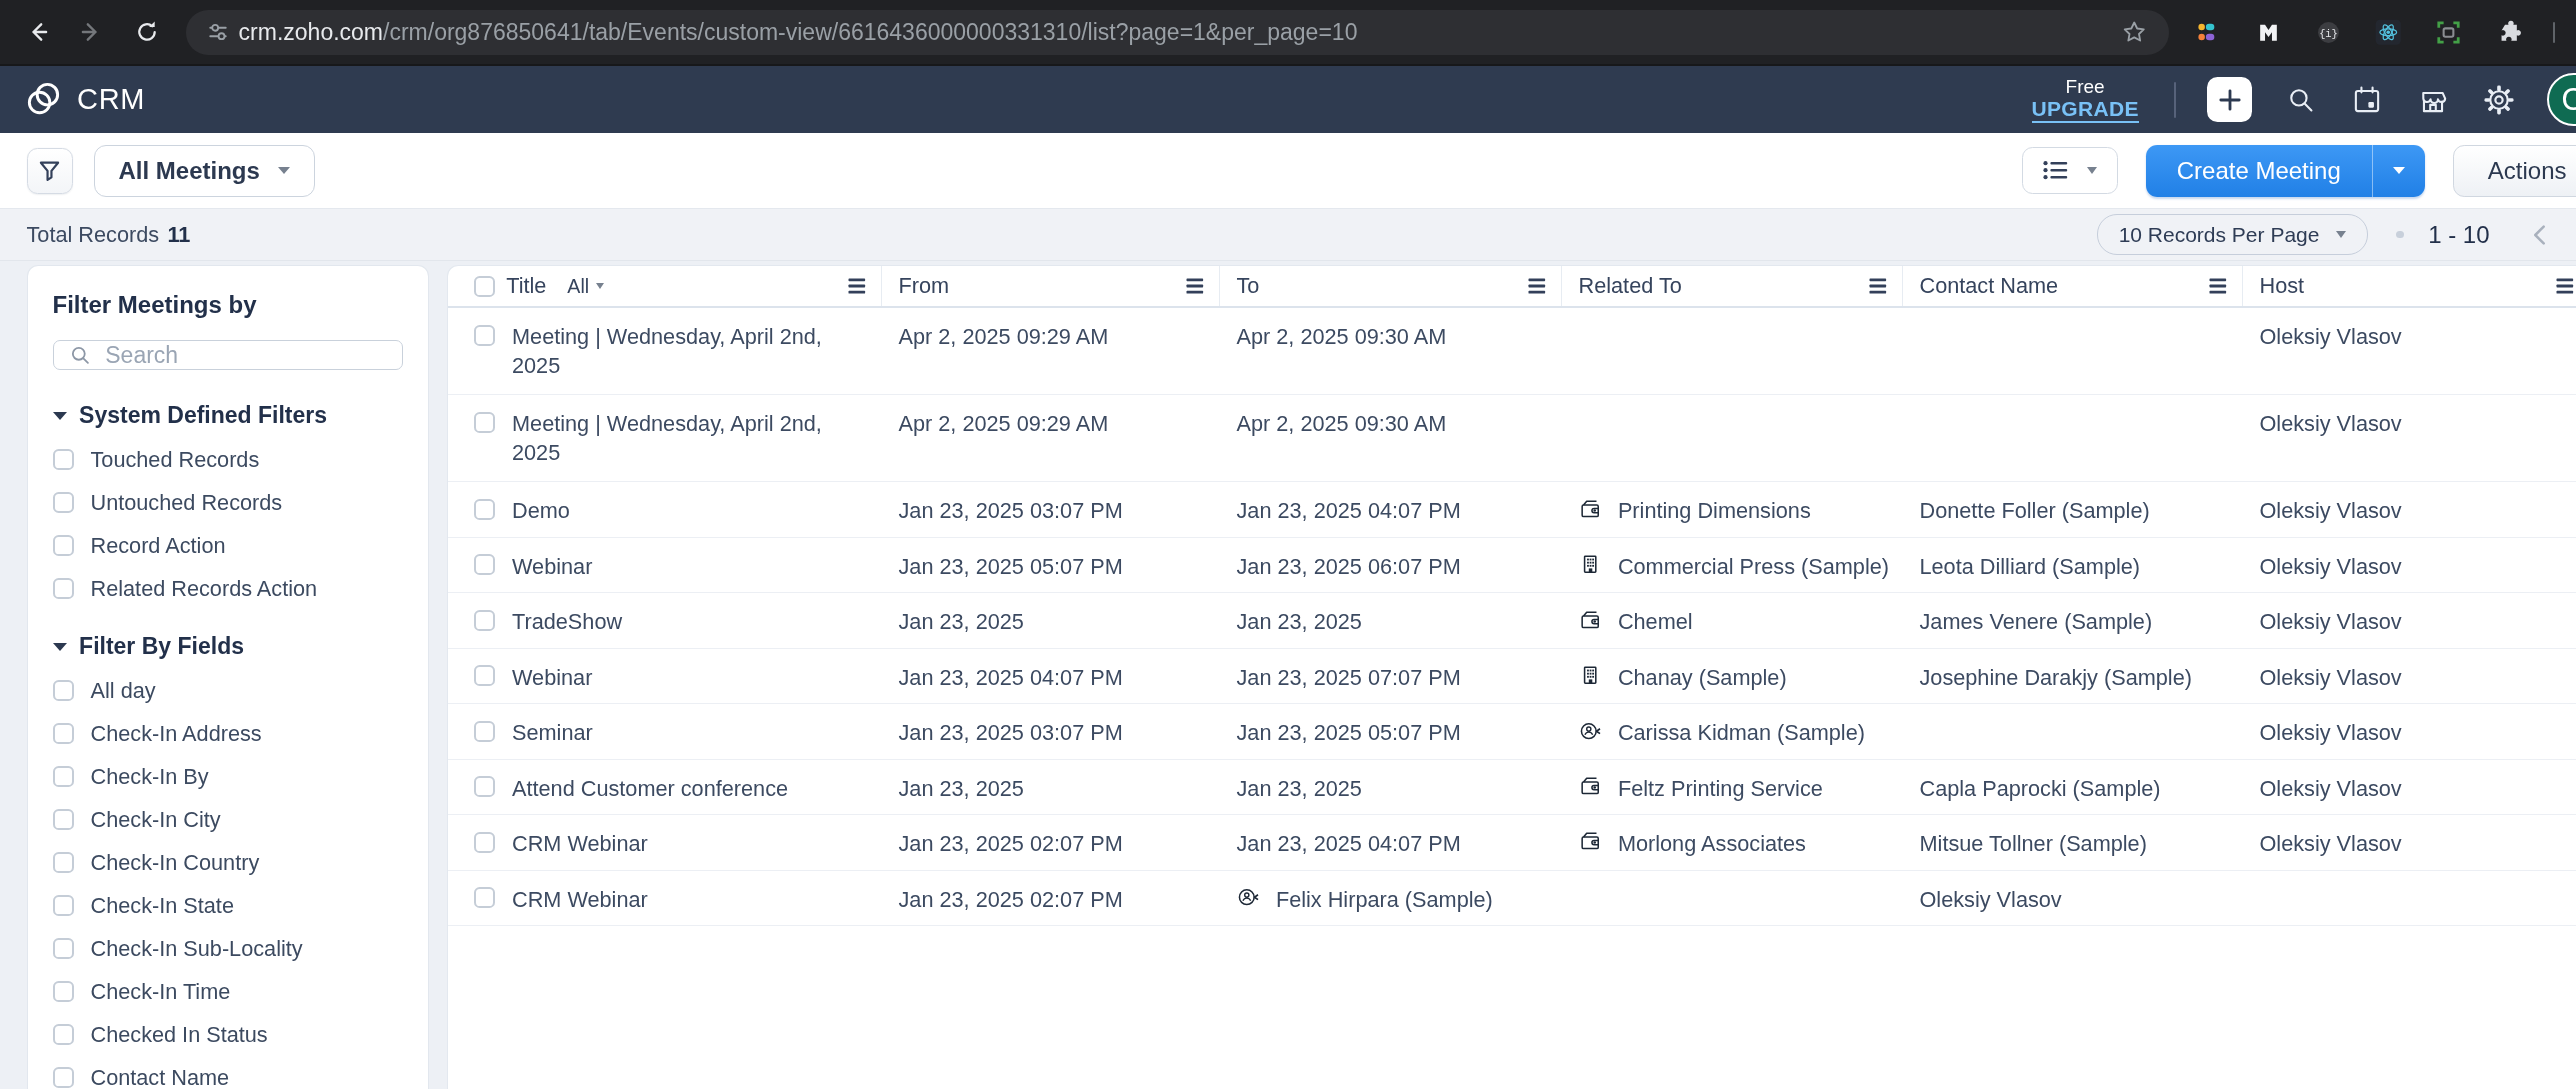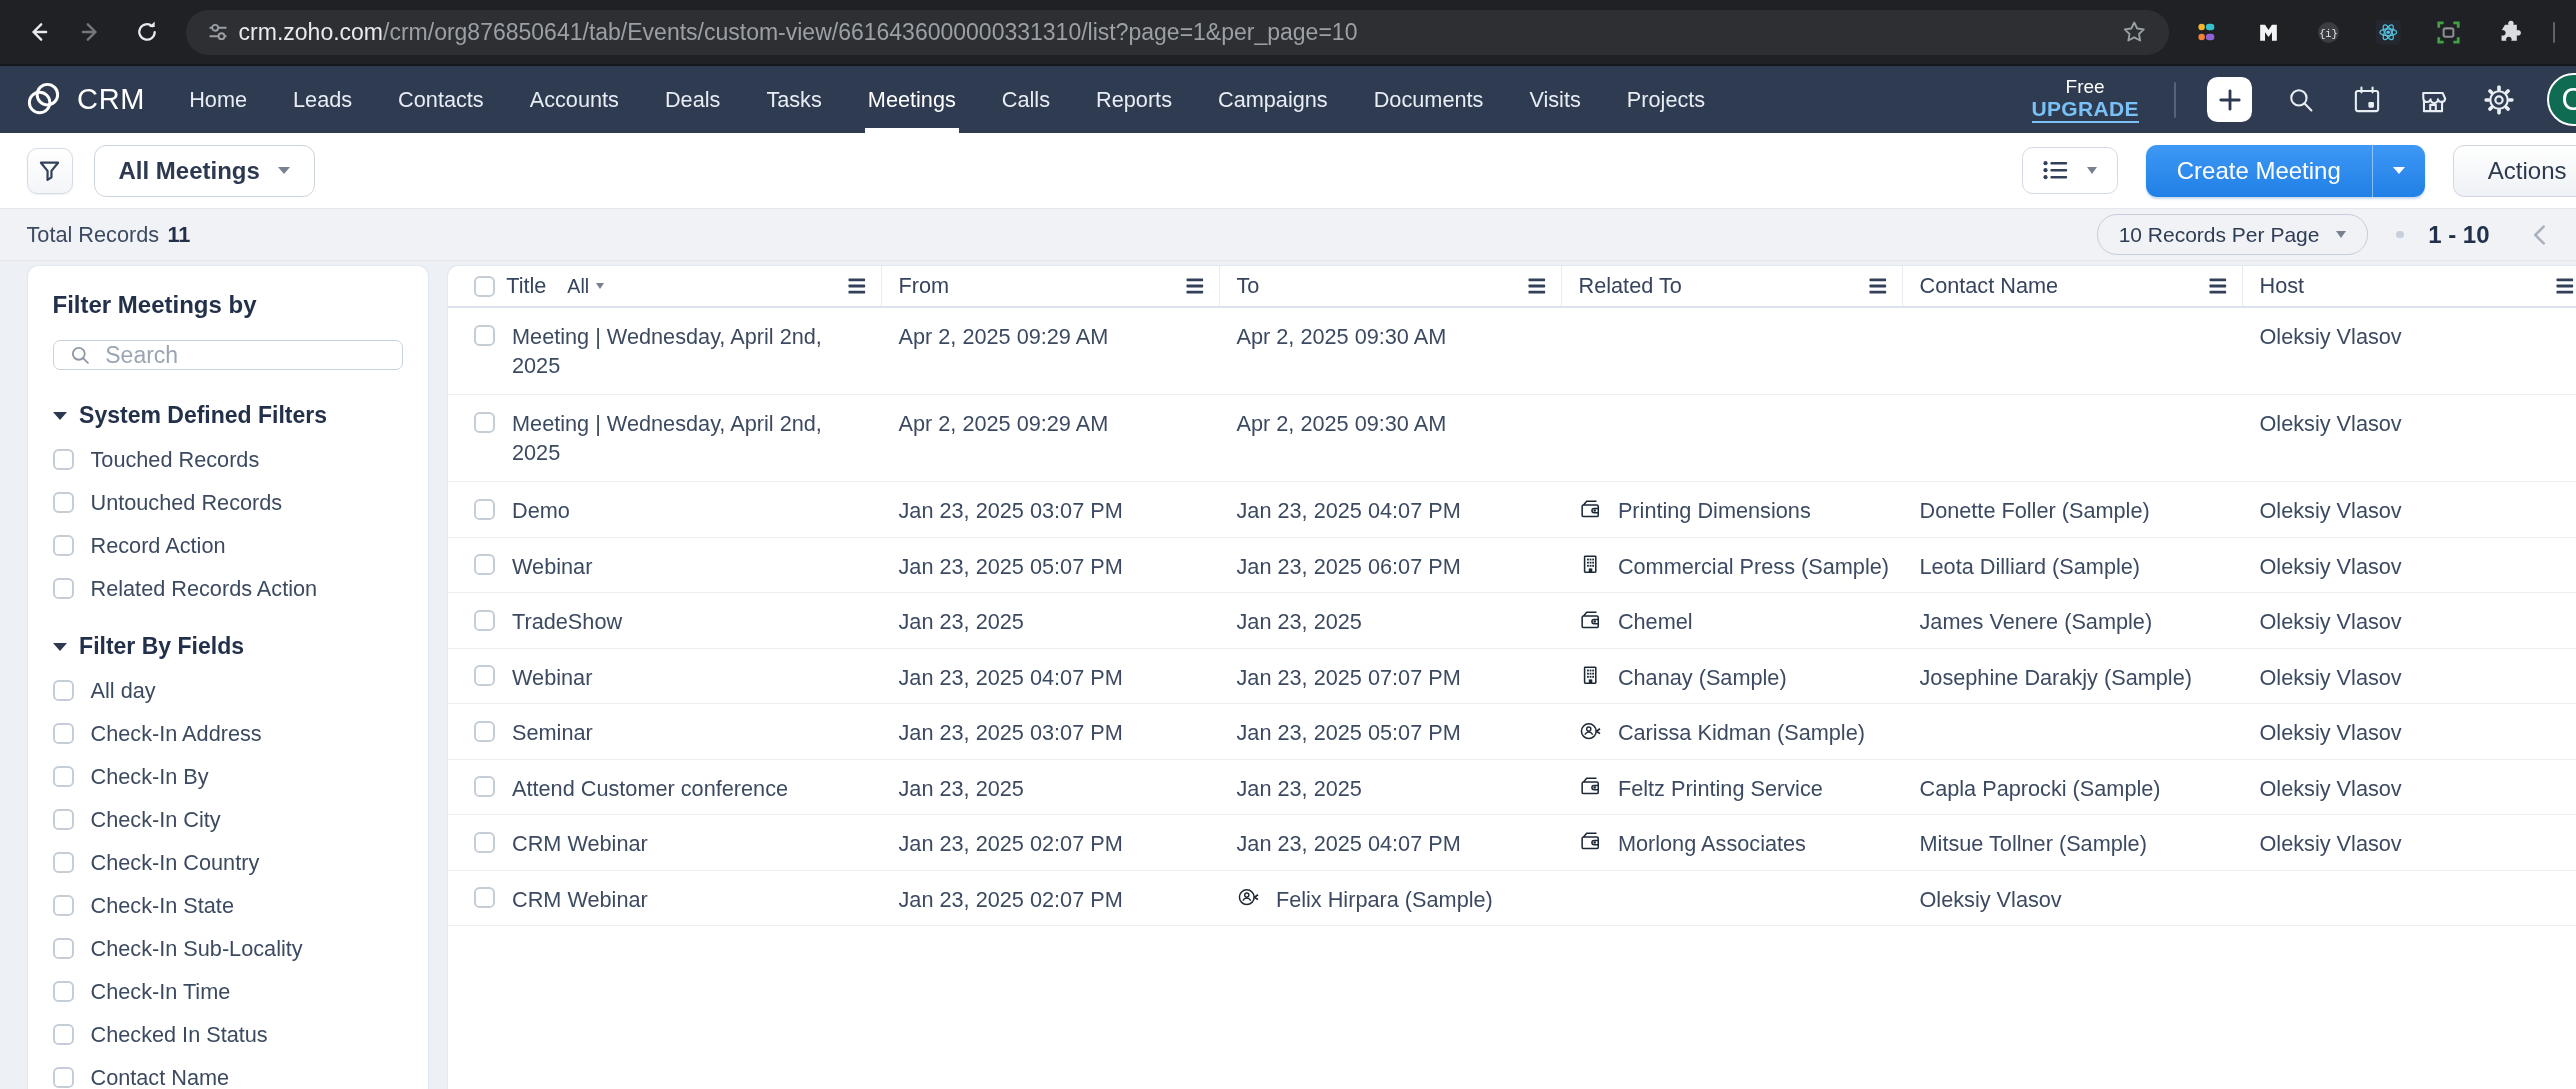--- a/index.html
+++ b/index.html
@@ -59,21 +59,21 @@
   
   .records-bar { height: 53px; background: #f0f2f6; border-top: 0.7px solid #e4e8ee; border-bottom: 0.7px solid #e2e6ec;
     display: flex; align-items: center; padding: 0 26.5px; }
   .total-label { font-size: 21.7px; color: #3c4a61; }
   .total-value { font-size: 21.7px; color: #22304a; font-weight: bold; margin-left: 8.4px; }
   .records-right { margin-left: auto; display: flex; align-items: center; }
   .perpage-pill { height: 41px; border: 1.4px solid #c6cedb; border-radius: 20px; display: flex; align-items: center; gap: 17px; padding: 0 21px; }
   .perpage-pill .label { font-size: 21px; color: #2e3c55; }
   .perpage-pill .caret-down { border-left-width: 5.6px; border-right-width: 5.6px; border-top-width: 7px; }
   .sep-dot { width: 7.7px; height: 7.7px; border-radius: 50%; background: #c8d0db; margin: 0 24px 0 28px; }
-  .range-label { font-size: 24px; font-weight: bold; color: #22304a; }
+  .range-label { font-size: 24px; font-weight: normal; color: #22304a; }
   .pg-chevron { margin-left: 39px; display: flex; align-items: center; }
 
   
   .content { display: flex; align-items: stretch; height: 828px; padding: 4.2px 0 0 26.5px; gap: 18px; }
   .sidebar { width: 402px; flex: 0 0 auto; background: #ffffff; border: 0.7px solid #e2e7ee; border-bottom: none;
     border-radius: 11.2px 11.2px 0 0; padding: 25px 25px 0 25px; overflow: hidden; }
   .sb-title { font-size: 24px; font-weight: bold; color: #22304a; }
   .sb-search { margin-top: 21px; height: 30px; border: 1.4px solid #c9d1db; border-radius: 7px;
     display: flex; align-items: center; gap: 14px; padding: 0 15.4px; }
   .sb-search input { border: none; outline: none; font-size: 23px; color: #3c4a61; flex: 1; min-width: 0;
@@ -201,35 +201,20 @@
 <div class="crm-header">
   <div class="brand">
     <span>
       <svg width="39" height="39" viewBox="0 0 40 40">
           <circle cx="16" cy="23" r="10.5" stroke="#ffffff" stroke-width="3" fill="none"></circle>
           <circle cx="24" cy="15" r="10.5" stroke="#ffffff" stroke-width="3" fill="none"></circle>
         </svg>
     </span>
     <span class="brand-text">CRM</span>
   </div>
-  <div class="nav-tabs">
-      <div class="nav-tab">Home</div>
-      <div class="nav-tab">Leads</div>
-      <div class="nav-tab">Contacts</div>
-      <div class="nav-tab">Accounts</div>
-      <div class="nav-tab">Deals</div>
-      <div class="nav-tab">Tasks</div>
-      <div class="nav-tab active">Meetings</div>
-      <div class="nav-tab">Calls</div>
-      <div class="nav-tab">Reports</div>
-      <div class="nav-tab">Campaigns</div>
-      <div class="nav-tab">Documents</div>
-      <div class="nav-tab">Visits</div>
-      <div class="nav-tab">Projects</div>
-    </div>
   <div class="header-right">
     <div class="upgrade-box">
       <div class="free-label">Free</div>
       <div class="upgrade-link">UPGRADE</div>
     </div>
     <span class="vdiv"></span>
     <span class="plus-btn">
       <svg width="24" height="24" viewBox="0 0 34 34">
           <path d="M17 4 V30 M4 17 H30" stroke="#2c3950" stroke-width="4" stroke-linecap="round"></path>
         </svg>

